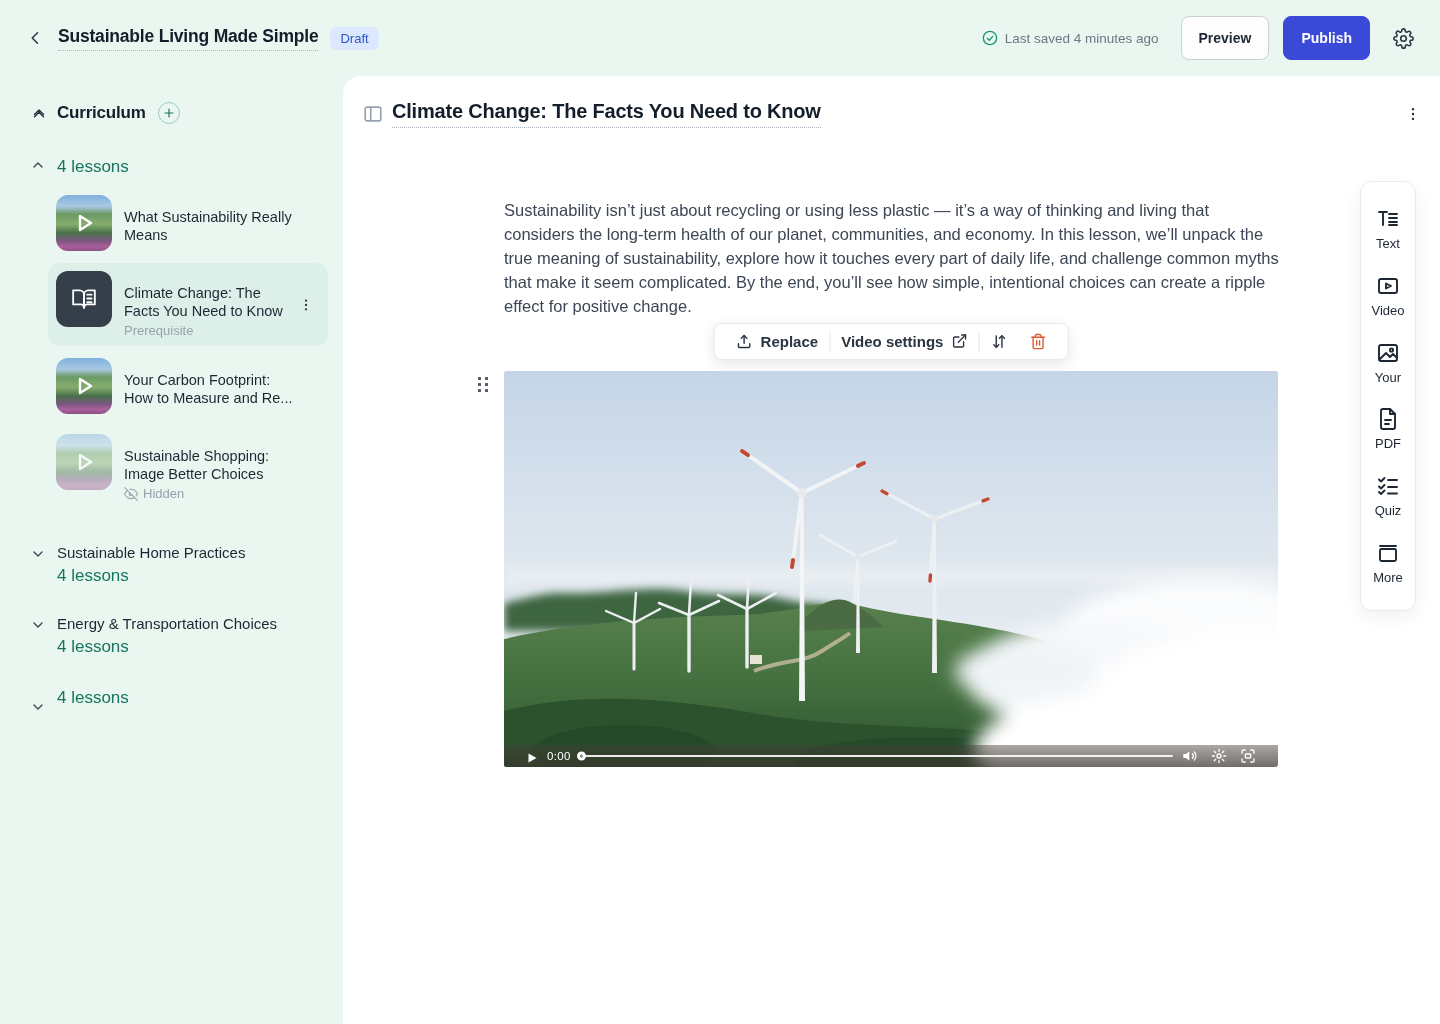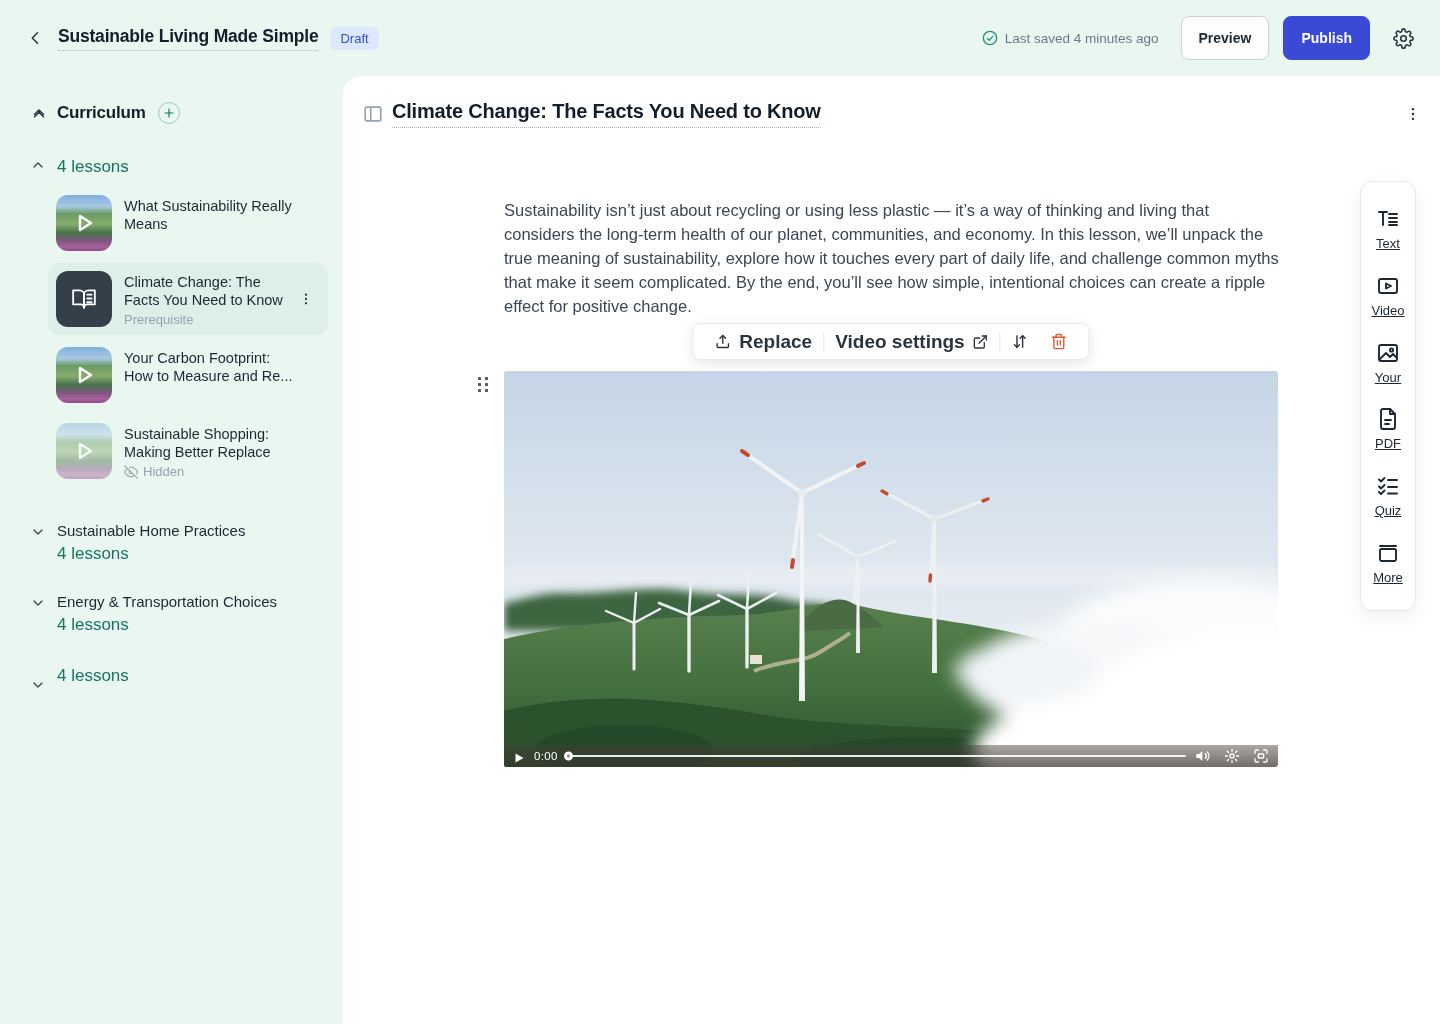--- a/index.html
+++ b/index.html
@@ -34,55 +34,55 @@
   .section-meta { margin-top:3px; font-size:17px; color:#15755e; }
 
   .lessons { margin:10px 0 0 48px; width:280px; display:flex; flex-direction:column; gap:4px; }
   .lesson-row { position:relative; display:flex; align-items:flex-start; padding:8px; border-radius:12px; cursor:pointer; }
   .lesson-row.selected { background:#dcf0e9; }
   .thumb { width:56px; height:56px; border-radius:12px; flex:0 0 56px; position:relative; overflow:hidden;
            background:linear-gradient(180deg,#7fb0dd 0%,#a9c9e4 20%,#6b9a64 34%,#86ad6d 52%,#48714b 68%,#7c5680 82%,#a9609b 92%,#8d4f84 100%); }
   .thumb.dimmed { opacity:0.45; }
   .thumb .play-ovl { position:absolute; inset:0; display:flex; align-items:center; justify-content:center; }
   .reading-icon-box { width:56px; height:56px; border-radius:12px; flex:0 0 56px; background:#353f4a; display:flex; align-items:center; justify-content:center; }
-  .lesson-text { margin-left:12px; padding-top:2px; }
+  .lesson-text { margin-left:12px; padding-top:2px;margin-top:11px; }
   .lesson-title { font-size:14.5px; font-weight:500; color:#1d2733; line-height:18px; max-width:170px; }
   .lesson-meta { margin-top:3px; font-size:13px; color:#97a1ad; display:flex; align-items:center; gap:5px; }
   .lesson-kebab { position:absolute; right:14px; top:50%; transform:translateY(-50%); width:16px; height:16px; color:#2a3340; cursor:pointer; }
 
   
   .main-card { position:absolute; top:76px; left:343px; width:1097px; height:948px; background:#ffffff; border-top-left-radius:18px; }
   .lesson-header { position:absolute; top:24px; left:19px; right:18px; display:flex; align-items:center; }
   .panel-toggle { width:22px; height:22px; color:#98a2ae; cursor:pointer; flex:0 0 22px; }
   .main-lesson-title { margin-left:8px; font-size:20px; font-weight:700; letter-spacing:-0.2px; color:#141e2a; border-bottom:1.5px dotted #aab4bf; padding-bottom:4px; cursor:text; }
   .main-kebab { margin-left:auto; width:18px; height:18px; color:#2a3340; cursor:pointer; }
 
   .paragraph { position:absolute; top:122px; left:161px; width:775px; font-size:16.5px; line-height:24px; color:#3c4654; cursor:text; }
 
   .float-toolbar { position:absolute; top:247px; left:548px; transform:translateX(-50%); background:#fff; border:1px solid #e7eaee; border-radius:8px; box-shadow:0 4px 14px rgba(16,24,40,0.10); height:37px; display:flex; align-items:center; padding:0 10px; }
-  .ft-btn { display:flex; align-items:center; gap:8px; font-size:19px; font-weight:600; color:#2a3441; padding:0 11px; cursor:pointer; white-space:nowrap; }
+  .ft-btn { display:flex; gap:8px; font-size:15px; font-weight:600; color:#2a3441; padding:0 11px; cursor:pointer; white-space:nowrap; }
   .ft-icon-btn { padding:0 11px; display:flex; align-items:center; cursor:pointer; color:#2a3441; }
   .ft-sep { width:1px; height:20px; background:#e3e7eb; }
   .trash { color:#df5b33; }
 
   
   .drag-handle { position:absolute; top:301px; left:135px; width:12px; height:18px; display:grid; grid-template-columns:repeat(2,3px); grid-template-rows:repeat(3,3px); gap:3px 4px; cursor:grab; }
   .drag-handle i { background:#525b66; border-radius:0.5px; }
   .video-block { position:absolute; top:295px; left:161px; width:774px; height:396px; border-radius:3px; overflow:hidden; background:#cfdce8; }
   .video-scene { position:absolute; inset:0; }
-  .video-controls { position:absolute; left:0; right:0; bottom:0; height:22px; background:linear-gradient(to top, rgba(58,52,45,0.72), rgba(70,63,55,0.45)); display:flex; align-items:center; padding:0 9px; gap:9px; }
+  .video-controls { position:absolute; left:0; right:0; bottom:0; height:22px; background:linear-gradient(to top, rgba(58,52,45,0.72), rgba(70,63,55,0.45)); display:flex; align-items:center; padding:0 22px; gap:9px; }
   .vc-play { width:12px; height:12px; color:#fff; cursor:pointer; flex:0 0 12px; }
   .vc-time { color:#fff; font-size:11.5px; letter-spacing:0.3px; }
   .vc-track { position:relative; flex:1; height:2px; background:rgba(255,255,255,0.9); border-radius:2px; cursor:pointer; }
   .vc-knob { position:absolute; left:-3px; top:50%; transform:translateY(-50%); width:9px; height:9px; border-radius:50%; border:3px solid #fff; background:rgba(45,42,38,0.45); cursor:grab; }
   .vc-right { display:flex; align-items:center; gap:13px; color:#fff; }
   .vc-icon { width:16px; height:16px; cursor:pointer; }
 
   
-  .tools-panel { position:absolute; top:181px; left:1360px; width:56px; height:430px; background:#fff; border:1px solid #e7eaee; border-radius:12px; box-shadow:0 6px 18px rgba(16,24,40,0.06); display:flex; flex-direction:column; justify-content:space-between; padding:25px 0;text-decoration:underline; }
+  .tools-panel { position:absolute; top:181px; left:1360px; width:56px; height:430px; background:#fff; border:1px solid #e7eaee; border-radius:12px; box-shadow:0 6px 18px rgba(16,24,40,0.06); display:flex; flex-direction:column; justify-content:space-between; padding:25px 0; }
   .tool-item { display:flex; flex-direction:column; align-items:center; gap:5px; cursor:pointer; color:#1d2733; }
   .tool-item svg { display:block; }
   .tool-label { font-size:13px; font-weight:500; color:#1d2733; }
 </style>
 </head>
 <body>
 
 <div id="app">
 
   <div class="topbar">
@@ -195,21 +195,21 @@
 
         <div class="lesson-row">
           <div class="thumb dimmed">
             <div class="play-ovl">
               <svg width="24" height="24" viewBox="0 0 24 24" fill="none" stroke="#ffffff" stroke-width="2.4" stroke-linejoin="round">
                   <polygon points="8 5 19 12 8 19"></polygon>
                 </svg>
             </div>
           </div>
           <div class="lesson-text">
-            <div class="lesson-title">Sustainable Shopping: Making Better Replace</div>
+            <div class="lesson-title">Sustainable Shopping: Image Better Choices</div>
             <div class="lesson-meta">
               <svg width="14" height="14" viewBox="0 0 24 24" fill="none" stroke="#97a1ad" stroke-width="1.8" stroke-linecap="round" stroke-linejoin="round">
                   <path d="M17.94 17.94A10.07 10.07 0 0 1 12 20c-7 0-11-8-11-8a18.45 18.45 0 0 1 5.06-5.94M9.9 4.24A9.12 9.12 0 0 1 12 4c7 0 11 8 11 8a18.5 18.5 0 0 1-2.16 3.19m-6.72-1.07a3 3 0 1 1-4.24-4.24"></path>
                   <line x1="1" y1="1" x2="23" y2="23"></line>
                 </svg>
               <span>Hidden</span>
             </div>
           </div>
         </div>
       </div>

